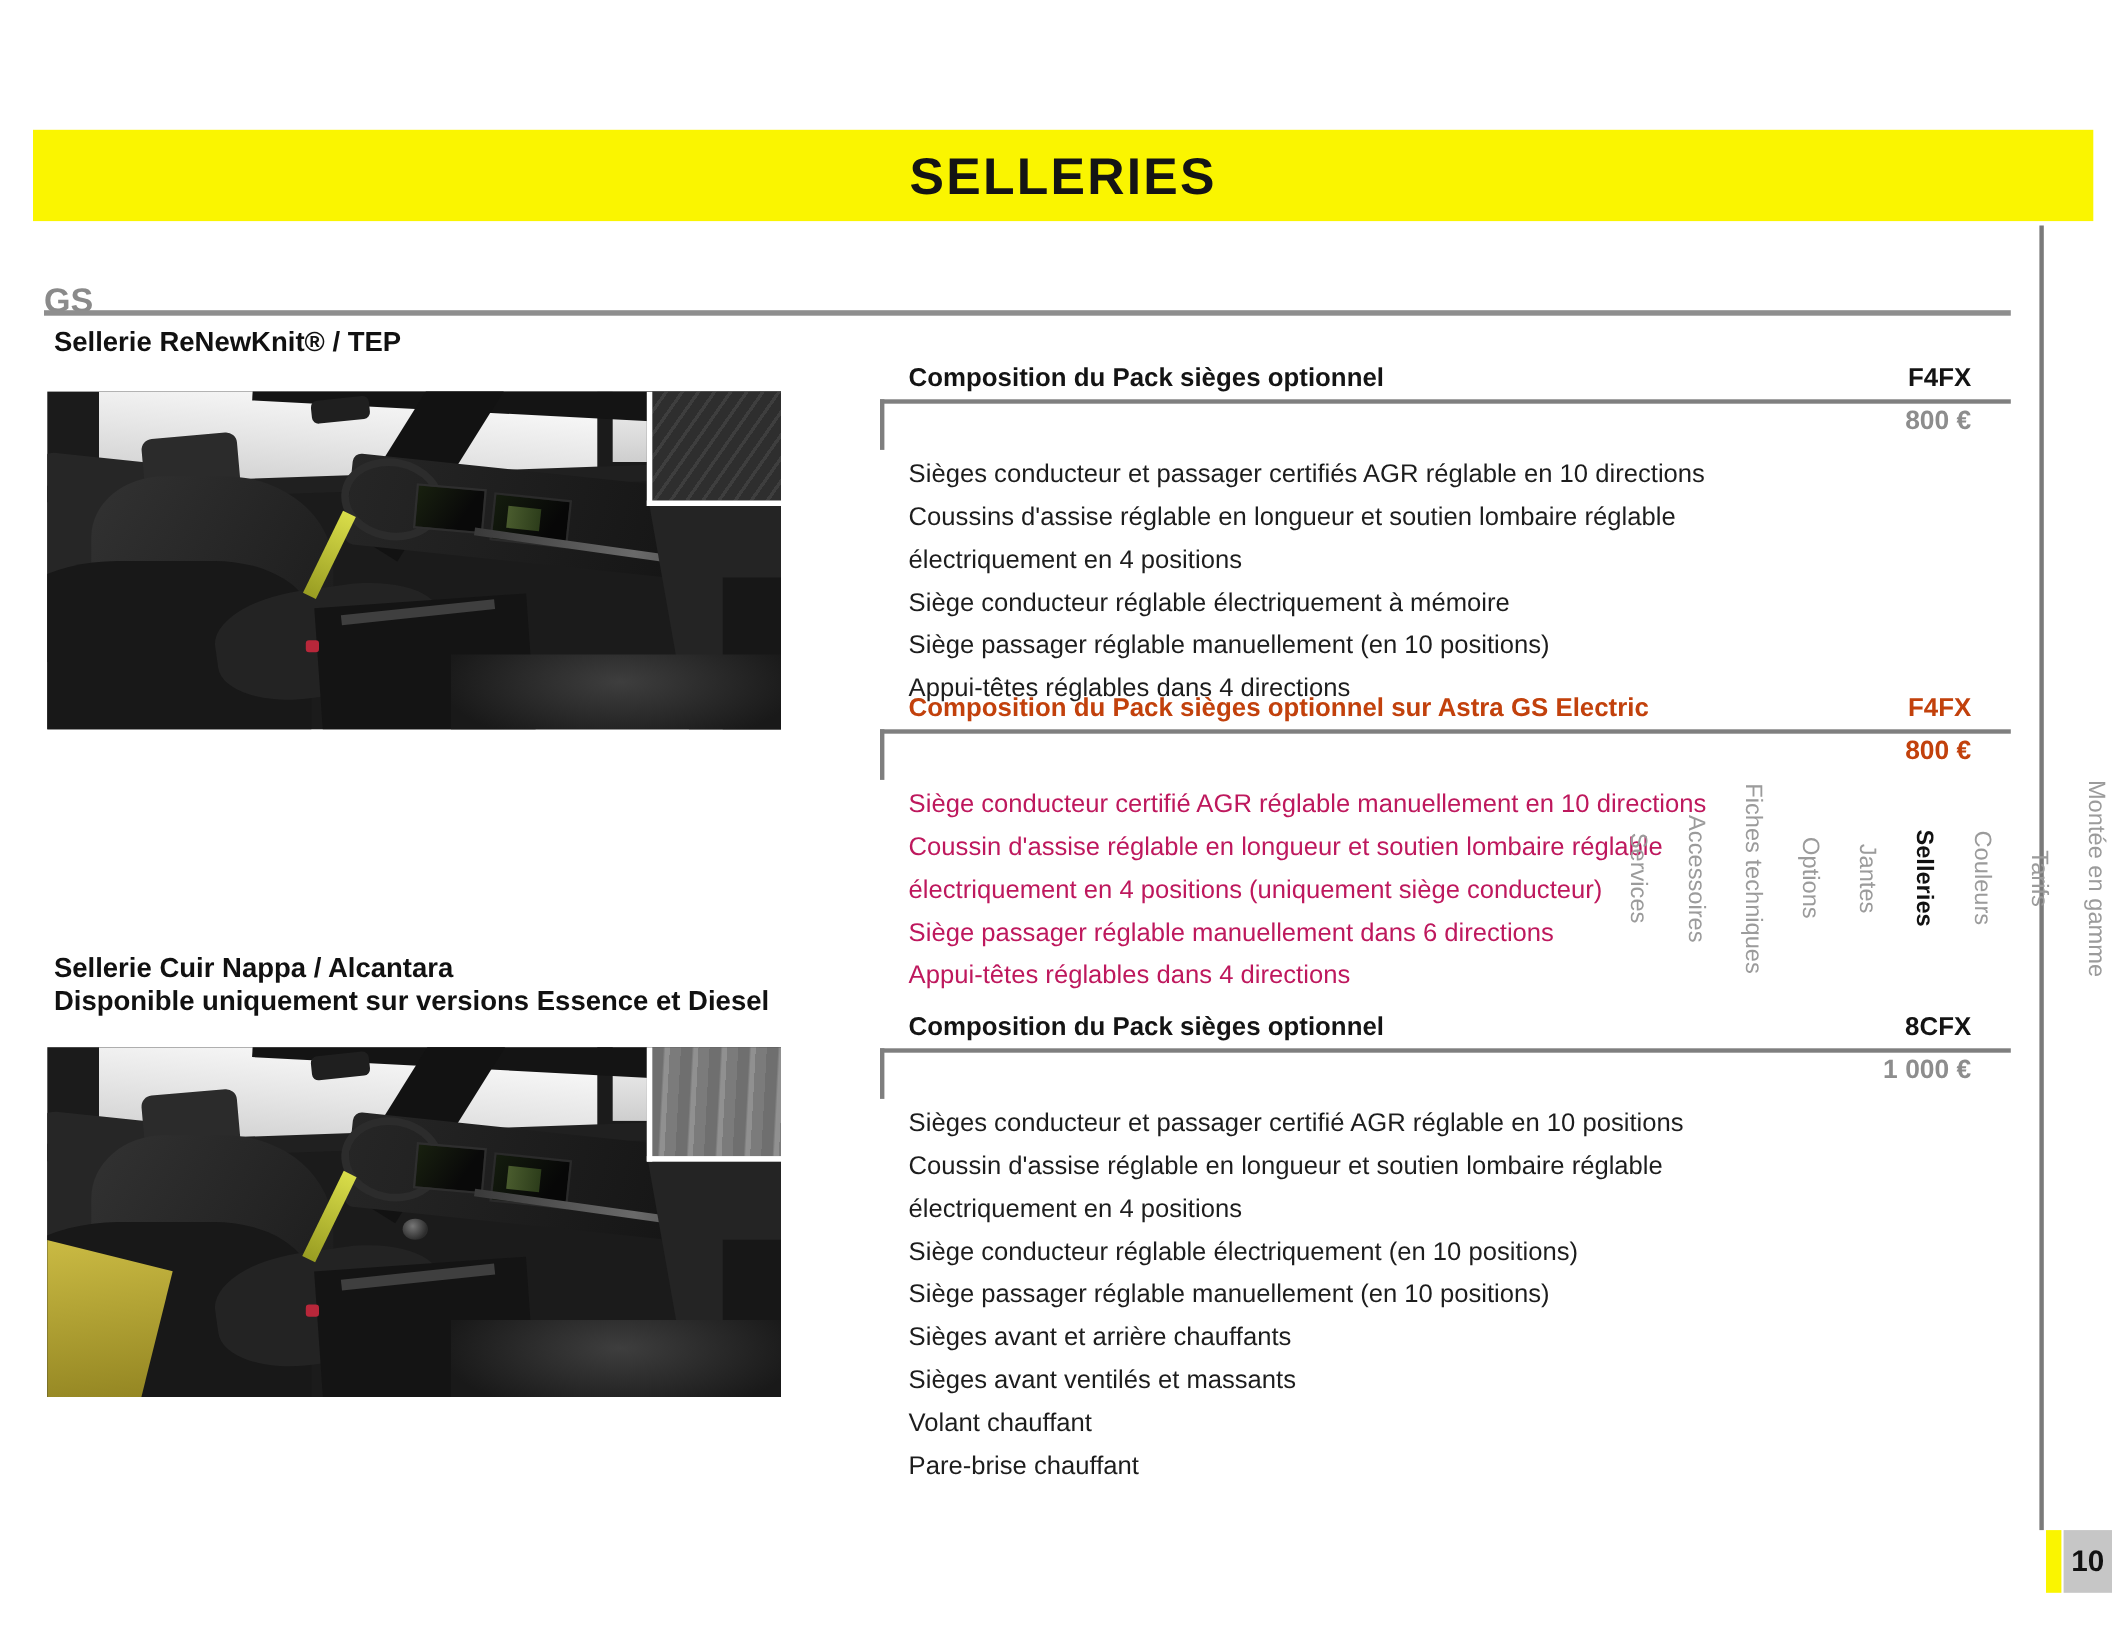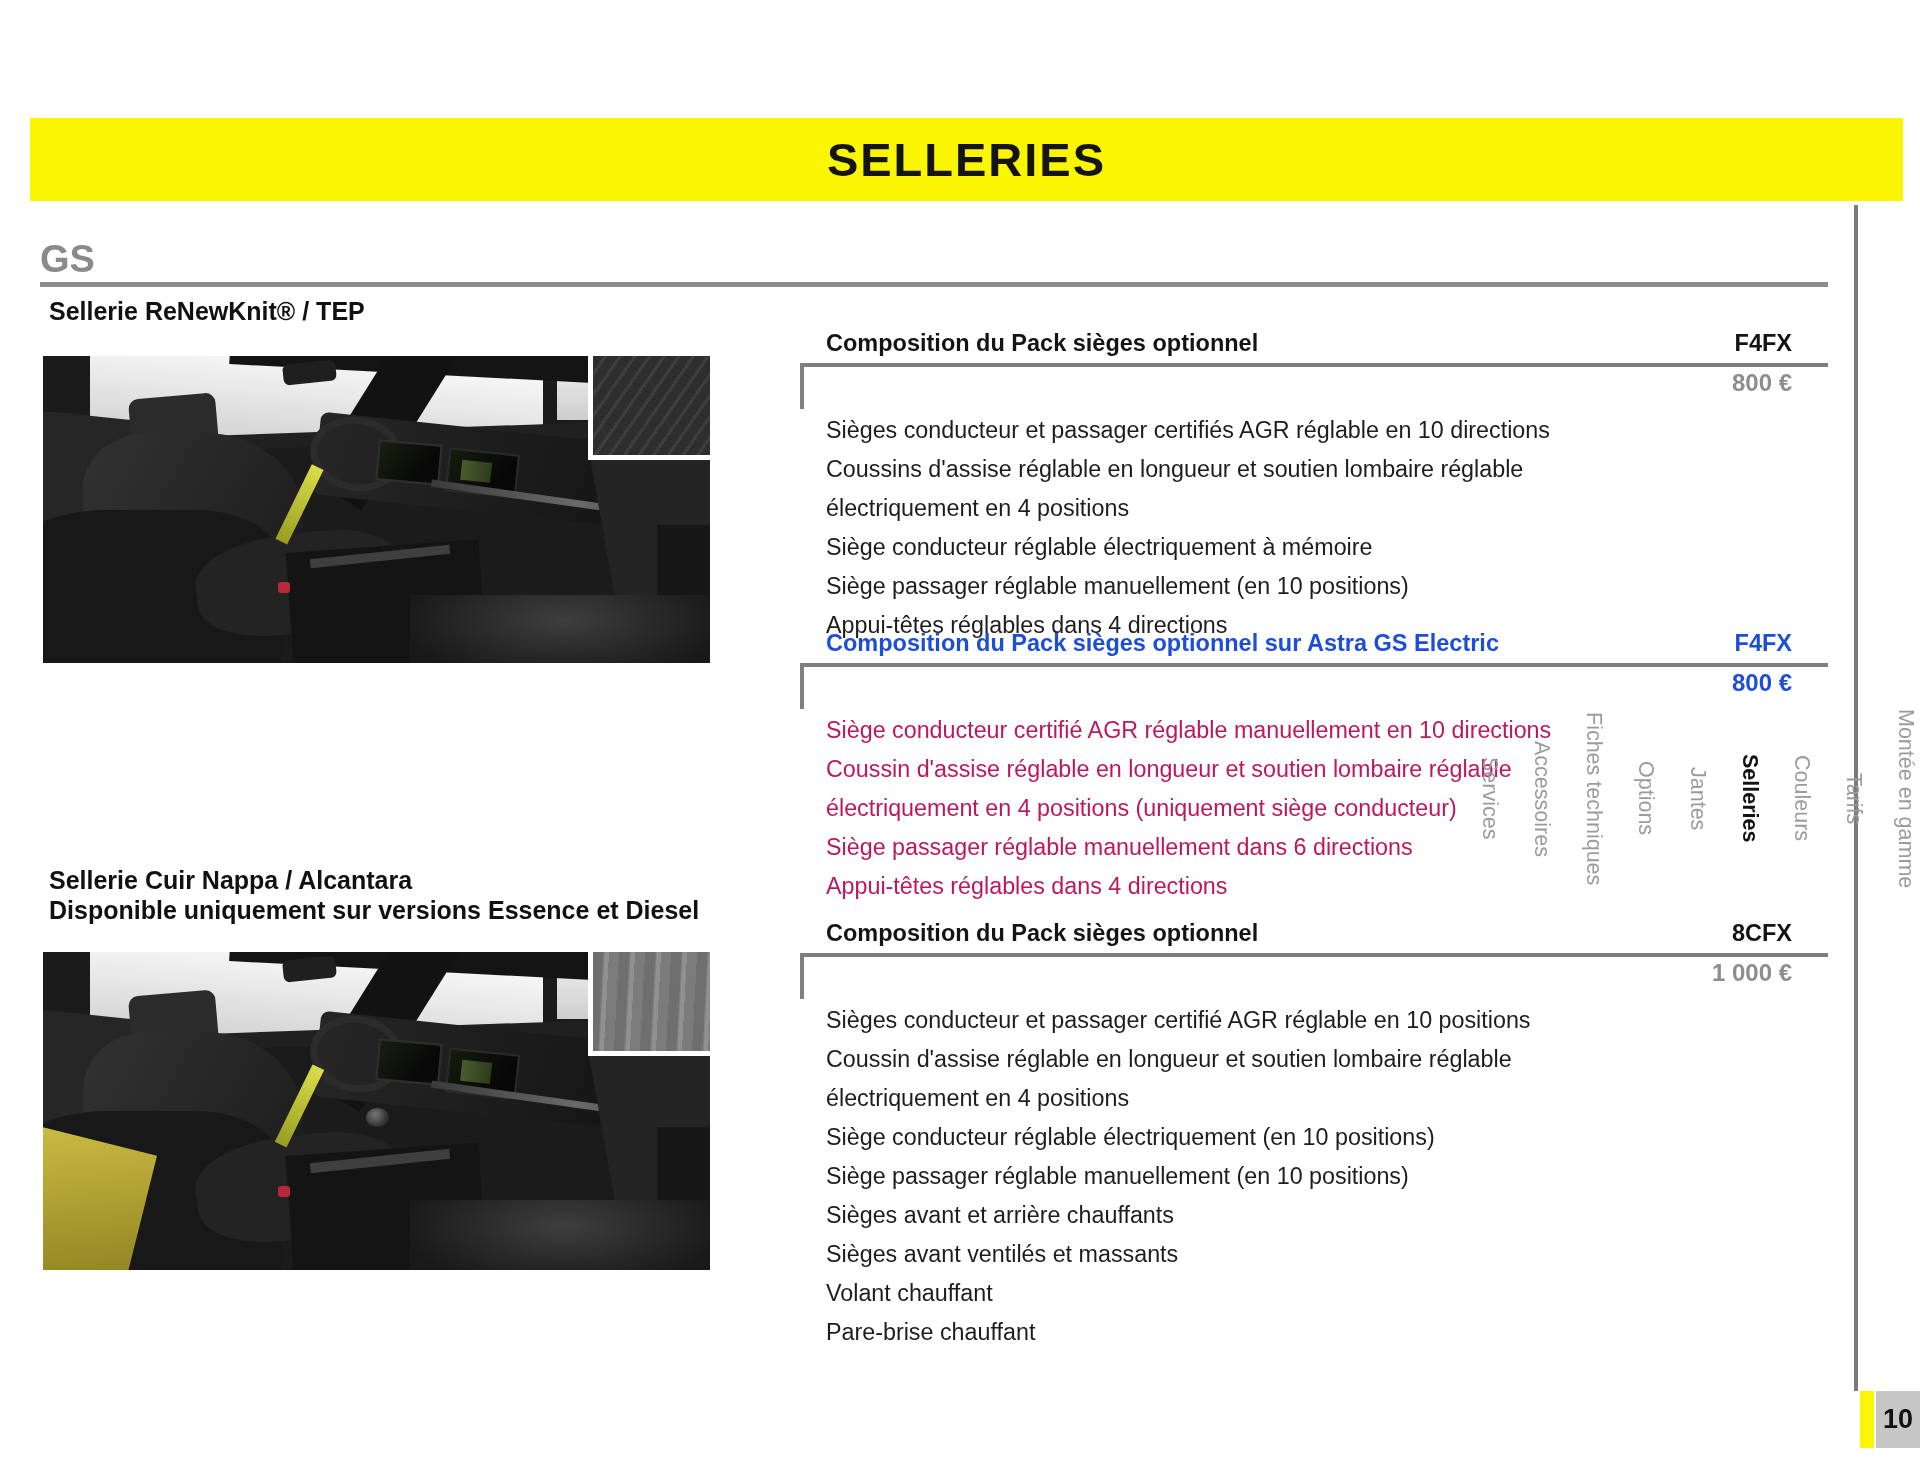--- a/index.html
+++ b/index.html
@@ -9,21 +9,21 @@
   }
   
   .banner{
     position:absolute;left:30px;top:118px;width:1873px;height:83px;
     background:#faf500;display:flex;align-items:center;justify-content:center;
   }
   .banner h1{
     margin:0;font-size:47px;font-weight:bold;letter-spacing:2px;color:#141414;
   }
   
-  .gs-label{position:absolute;left:40px;top:238px;font-size:38px;font-weight:bold;color:#8a8a8a;}
+  .gs-label{position:absolute;left:40px;top:256px;font-size:31px;font-weight:bold;color:#8a8a8a;}
   .gs-rule{position:absolute;left:40px;top:282px;width:1788px;height:5px;background:#8e8e8e;}
   
   .sec-title{position:absolute;left:49px;font-size:25px;font-weight:bold;color:#111;}
   .sec-sub{position:absolute;left:49px;font-size:25px;font-weight:bold;color:#111;}
   
   .photo{position:absolute;left:43px;background:#1b1b1b;overflow:hidden;}
   .photo>div{position:absolute;}
   .ph-sky{left:7%;top:0;width:68%;height:26%;background:linear-gradient(185deg,#ffffff 0%,#e6e6e6 55%,#cfcfcf 100%);}
   .ph-sky2{left:77%;top:0;width:20%;height:21%;background:linear-gradient(180deg,#f3f3f3,#cecece);}
   .ph-roof{left:28%;top:-7%;width:80%;height:14%;background:#141414;transform:rotate(3deg);}
@@ -55,21 +55,21 @@
   .swatch-nappa{background:repeating-linear-gradient(93deg,#6f6f6f 0 10px,#909090 12px 16px,#7b7b7b 16px 26px),#7a7a7a;}
   
   .pack{position:absolute;left:800px;width:1028px;}
   .pack-head{display:flex;justify-content:space-between;
     padding:0 36px 0 26px;font-size:23.5px;font-weight:bold;color:#141414;line-height:26px;}
   .pack-rule{margin-top:7px;height:4px;background:#7f7f7f;position:relative;}
   .pack-rule:after{content:"";position:absolute;left:0;top:0;width:4px;height:46px;background:#7f7f7f;}
   .pack-price{margin-top:2px;text-align:right;padding-right:36px;font-size:24px;font-weight:bold;color:#8d8d8d;}
   .pack ul{list-style:none;margin:14px 0 0 0;padding:0 0 0 26px;width:790px;
     font-size:23.3px;line-height:39px;color:#1d1d1d;}
-  .pack.blue .pack-head,.pack.blue .pack-price{color:#1d4ed8;gap:32px;}
+  .pack.blue .pack-head,.pack.blue .pack-price{color:#c2410c;gap:32px;}
   
   .side-rule{position:absolute;left:1854px;top:205px;width:4px;height:1186px;background:#7a7a7a;}
   .sidebar{
     position:absolute;left:1862px;top:206px;height:1185px;width:56px;
     display:flex;flex-direction:column;gap:27px;
     writing-mode:vertical-rl;font-size:21.5px;color:#9b9b9b;align-items:center;
   }
   .sidebar .item{white-space:nowrap;cursor:pointer;}
   .sidebar .item.active{color:#111;font-weight:bold;}
   

